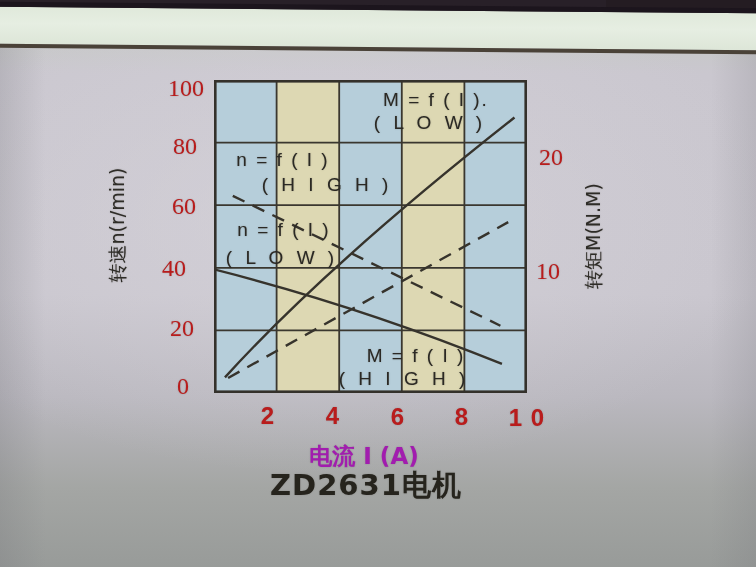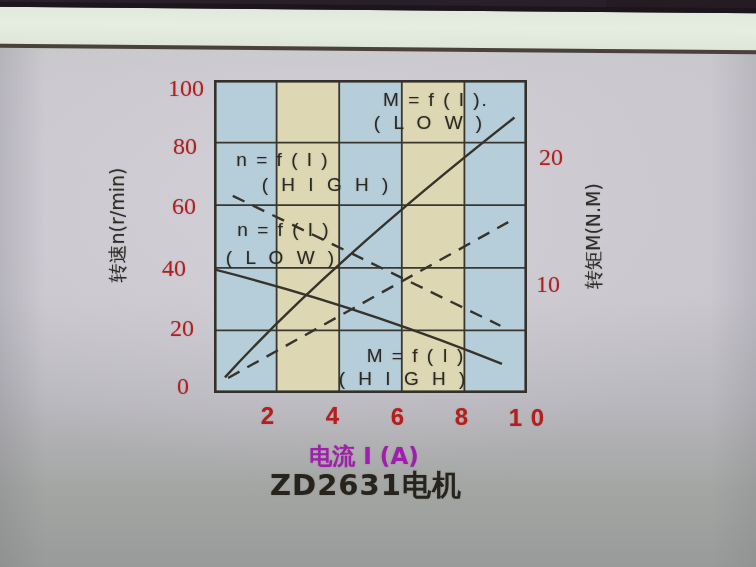--- a/index.html
+++ b/index.html
@@ -108,21 +108,21 @@
   </div>
 
   <span class="tick yl" style="left:186px;top:88px;">100</span>
   <span class="tick yl" style="left:185px;top:146px;">80</span>
   <span class="tick yl" style="left:184px;top:206px;">60</span>
   <span class="tick yl" style="left:174px;top:268px;">40</span>
   <span class="tick yl" style="left:182px;top:328px;">20</span>
   <span class="tick yl" style="left:183px;top:386px;">0</span>
 
   <span class="tick yr" style="left:551px;top:157px;">20</span>
-  <span class="tick yr" style="left:548px;top:284px;">10</span>
+  <span class="tick yr" style="left:548px;top:271px;">10</span>
 
   <span class="tick xt" style="left:268px;top:416px;">2</span>
   <span class="tick xt" style="left:333px;top:416px;">4</span>
   <span class="tick xt" style="left:398px;top:417px;">6</span>
   <span class="tick xt" style="left:462px;top:417px;">8</span>
   <span class="tick xt" style="left:527px;top:418px;">1 0</span>
 
   <span class="axis-title" style="left:118px;top:225px;">转速n(r/min)</span>
   <span class="axis-title" style="left:594px;top:236px;">转矩M(N.M)</span>
   <span class="x-title" style="left:364px;top:456px;">电流 I (A)</span>

